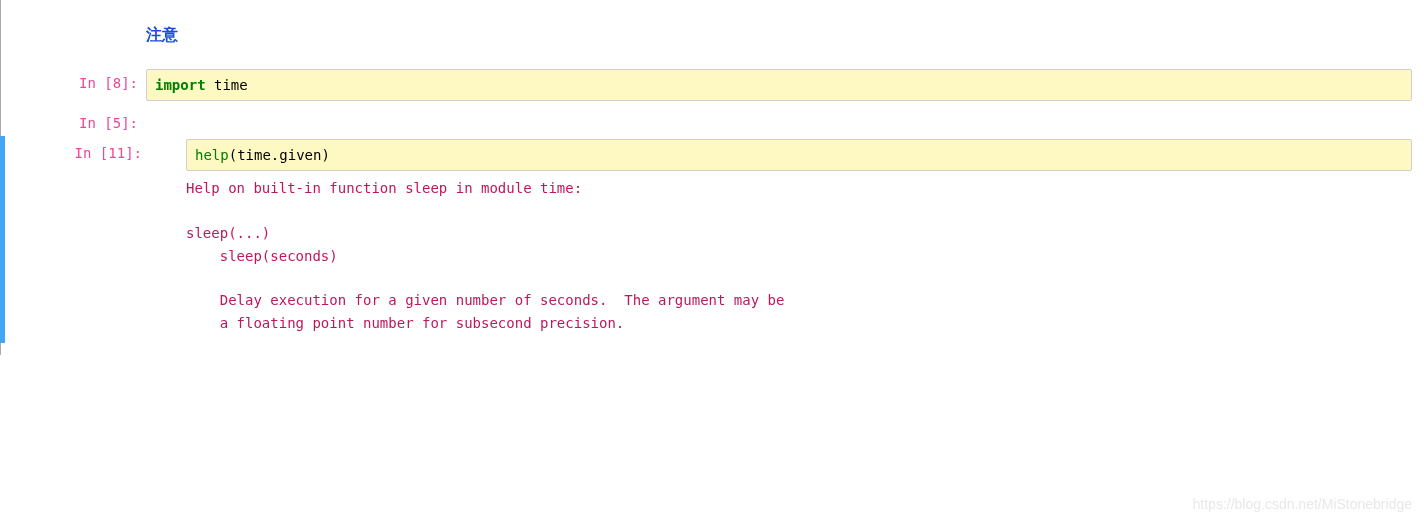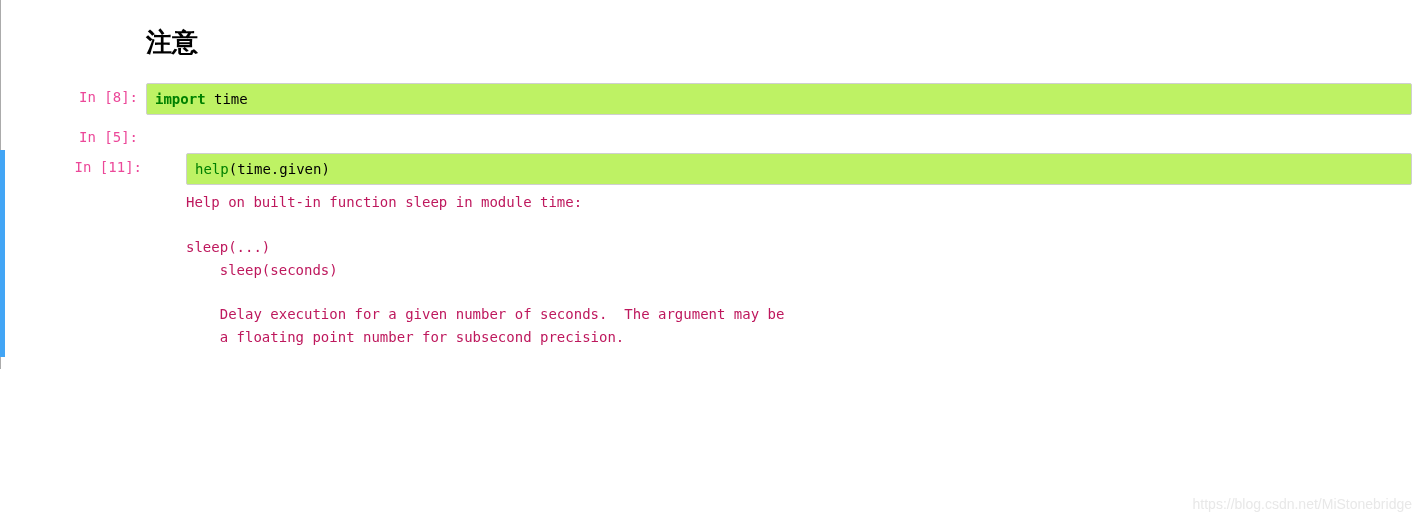--- a/index.html
+++ b/index.html
@@ -40,45 +40,45 @@
     .prompt-in {
       color: #ec4899;
     }
     .cell-content {
       flex: 1;
       padding-right: 12px;
     }
     .code-input {
       border: 1px solid #cfcfcf;
       border-radius: 2px;
-      background: #bef264;
+      background: #fef9c3;
       padding: 6px 8px;
       font-family: monospace;
       font-size: 14px;
       line-height: 1.3;
       white-space: pre;
     }
     .output-text {
       font-family: monospace;
       font-size: 14px;
       line-height: 1.6;
       white-space: pre;
       padding: 6px 0;
       color: #be185d;
     }
     .markdown-cell {
       padding-left: 145px;
       padding-right: 12px;
       margin-bottom: 20px;
     }
     .markdown-heading {
-      font-size: 26px;
+      font-size: 16px;
       font-weight: bold;
       margin: 20px 0 12px 0;
-      color: #000000;
+      color: #1d4ed8;
     }
     .markdown-list {
       padding-left: 40px;
       margin: 10px 0;
     }
     .markdown-list li {
       line-height: 1.8;
       font-size: 15px;
     }
     .kw-import { color: #008000; font-weight: bold; }

